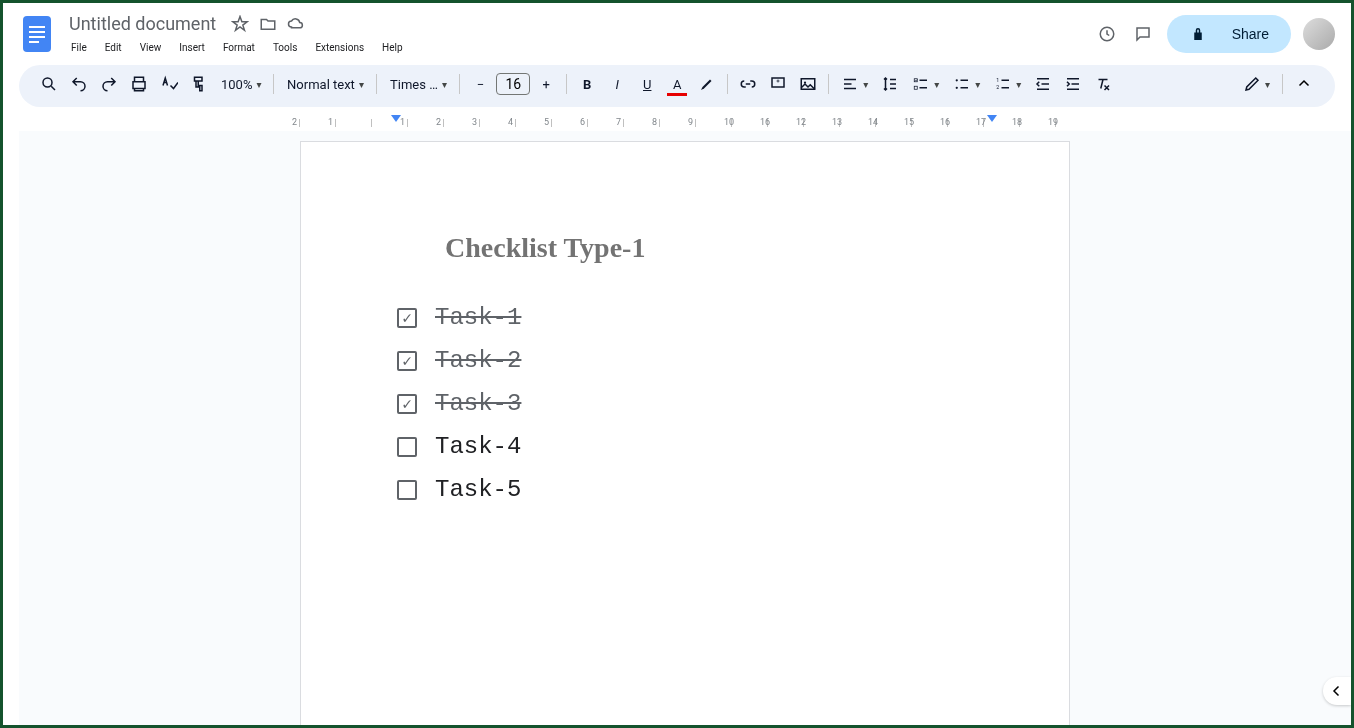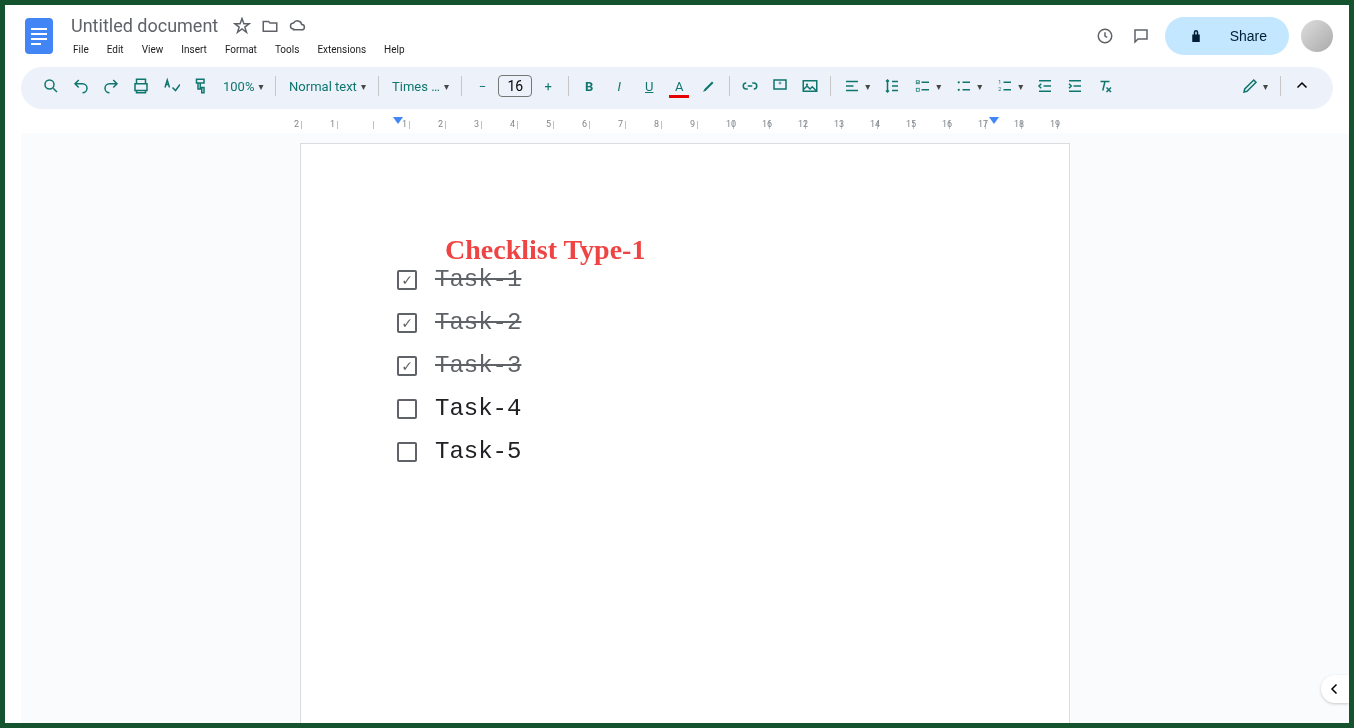--- a/index.html
+++ b/index.html
@@ -1,57 +1,57 @@
 <!DOCTYPE html>
 <html><head>
 <meta charset="utf-8">
 <style>
 * { margin: 0; padding: 0; box-sizing: border-box; }
 body { font-family: "Google Sans", Roboto, Arial, sans-serif; background: #f8f9fa; overflow: hidden; }
 
-.app { width: 1354px; height: 728px; background: #fff; display: flex; flex-direction: column; border: 5px solid #14532d; }
+.app { width: 1354px; height: 728px; background: #fff; display: flex; flex-direction: column; border: 3px solid #14532d; }
 
 
 .header { display: flex; align-items: center; padding: 8px 16px; gap: 8px; }
 .logo { width: 36px; height: 36px; display: flex; align-items: center; justify-content: center; }
 .logo-svg { width: 32px; height: 40px; }
 .title-area { flex: 1; display: flex; flex-direction: column; gap: 2px; }
 .title-row { display: flex; align-items: center; gap: 8px; }
 .doc-title { font-size: 18px; color: #5f6368; padding: 2px 6px; }
 .title-icon { width: 20px; height: 20px; color: #5f6368; cursor: pointer; display: flex; align-items: center; justify-content: center; }
 .menu-row { display: flex; gap: 2px; }
 .menu-item { font-size: 10px; color: #202124; padding: 4px 8px; border-radius: 4px; cursor: pointer; }
 .header-right { display: flex; align-items: center; gap: 12px; }
 .header-icon { width: 24px; height: 24px; color: #5f6368; cursor: pointer; display: flex; align-items: center; justify-content: center; }
 .share-btn { background: #c2e7ff; color: #001d35; border: none; border-radius: 40px; padding: 10px 22px; font-size: 14px; font-weight: 500; cursor: pointer; display: flex; align-items: center; gap: 25px; }
 .avatar { width: 32px; height: 32px; border-radius: 50%; background: linear-gradient(135deg,#ddd,#aaa); }
 
 
 .toolbar { display: flex; align-items: center; padding: 4px 16px 8px; gap: 2px; background: #edf2fa; border-radius: 40px; margin: 0 16px 8px; }
-.tb-btn { min-width: 28px; height: 28px; display: flex; align-items: center; justify-content: center; cursor: pointer; border-radius: 4px; color: #0f766e; font-size: 13px; padding: 0 4px; }
+.tb-btn { min-width: 28px; height: 28px; display: flex; align-items: center; justify-content: center; cursor: pointer; border-radius: 4px; color: #0f172a; font-size: 13px; padding: 0 4px; }
 .tb-sep { width: 1px; height: 20px; background: #c7c7c7; margin: 0 4px; }
 .tb-drop { display: flex; align-items: center; gap: 4px; padding: 0 6px; }
 .tb-drop::after { content: "▾"; font-size: 10px; color: #444746; }
 .font-size-box { border: 1px solid #747775; border-radius: 4px; padding: 2px 8px; font-size: 14px; min-width: 28px; text-align: center; }
 .tb-right { margin-left: auto; display: flex; align-items: center; gap: 2px; }
 .collapse-btn { width: 30px; height: 30px; border-radius: 50%; display: flex; align-items: center; justify-content: center; cursor: pointer; }
 
 
 .workspace { flex: 1; display: flex; overflow: hidden; position: relative; }
 .vruler { width: 16px; background: #fff; border-right: none; position: relative; }
 .outline-btn { position: absolute; top: 20px; left: 30px; width: 32px; height: 32px; display: flex; align-items: center; justify-content: center; cursor: pointer; color: #444746; }
 .canvas-wrap { flex: 1; overflow: auto; background: #f9fbfd; position: relative; }
 .hruler { height: 16px; background: #fff; position: relative; font-size: 9px; color: #80868b; overflow: hidden; }
 .ruler-ticks { position: absolute; left: 280px; top: 0; height: 100%; display: flex; }
 .rt-major { width: 36px; border-left: 1px solid #c0c0c0; position: relative; height: 8px; top: 4px; }
 .rt-num { position: absolute; top: -2px; left: -8px; font-size: 9px; color: #80868b; }
 .indent-marker { position: absolute; top: 0; width: 0; height: 0; border-left: 5px solid transparent; border-right: 5px solid transparent; border-top: 7px solid #4285f4; }
 
 .page { width: 770px; min-height: 900px; background: #fff; margin: 10px auto; border: 1px solid #dadce0; padding: 90px 96px; }
-.doc-heading { font-family: "Times New Roman", Times, serif; font-size: 28px; font-weight: bold; color: #ef4444; margin-left: 48px; }
+.doc-heading { font-family: "Times New Roman", Times, serif; font-size: 28px; font-weight: bold; color: #737373; margin-bottom: 40px; margin-left: 48px; }
 .checklist { list-style: none; font-family: Liberation Mono, monospace; font-size: 24px; color: #202124; }
 .check-item { display: flex; align-items: center; gap: 18px; margin-bottom: 16px; }
 .checkbox { width: 20px; height: 20px; border: 2px solid #5f6368; border-radius: 2px; display: flex; align-items: center; justify-content: center; cursor: pointer; }
 .checkbox.checked::after { content: "✓"; font-size: 16px; color: #5f6368; font-weight: bold; }
 .check-text.done { text-decoration: line-through; color: #5f6368; }
 
 .side-panel-btn { position: absolute; right: 0; bottom: 20px; width: 28px; height: 28px; background: #fff; border-radius: 50% 0 0 50%; box-shadow: 0 1px 3px rgba(0,0,0,0.2); display: flex; align-items: center; justify-content: center; cursor: pointer; }
 
 svg { width: 18px; height: 18px; }
 .text-color-btn { position: relative; }

